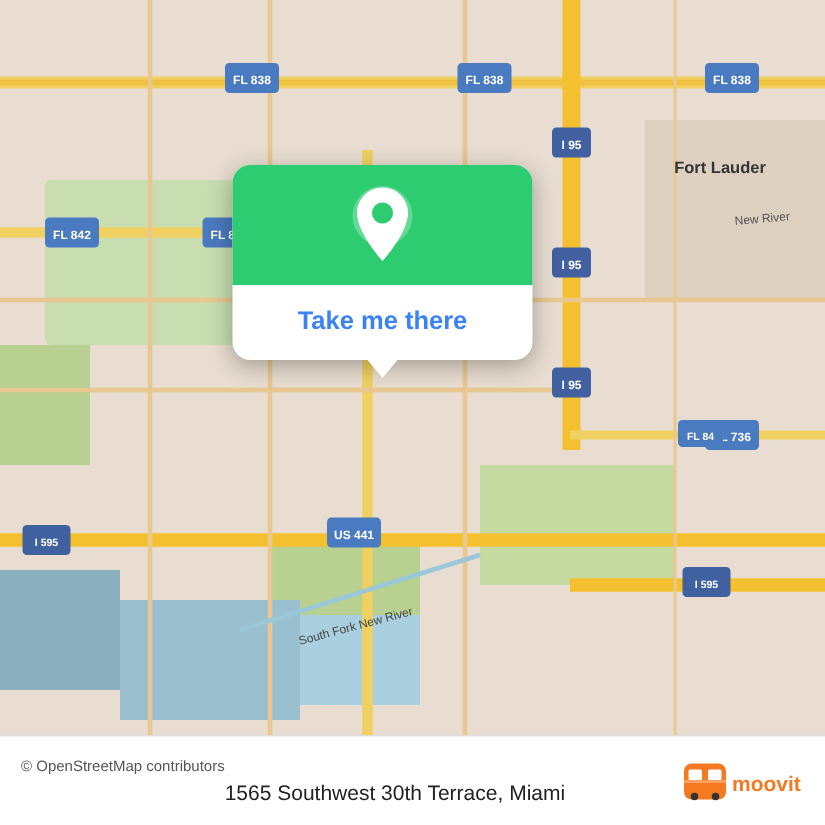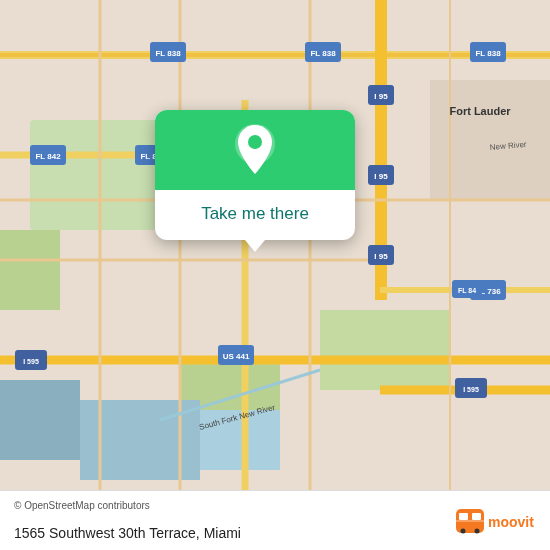--- a/index.html
+++ b/index.html
@@ -62,41 +62,41 @@
       display: flex;
       align-items: center;
       justify-content: center;
     }
 
     .take-me-btn {
       margin-top: 12px;
       background: white;
       border: none;
       font-size: 17px;
-      font-weight: 400;
-      color: #0f766e;
+      font-weight: 700;
+      color: #3b82f6;
       cursor: pointer;
       padding: 2px 8px;
     }
 
     
     #bottom-bar {
       width: 550px;
       height: 60px;
       background: white;
       display: flex;
       align-items: center;
       justify-content: space-between;
       padding: 0 14px;
       border-top: 1px solid #ddd;
     }
 
     .bottom-left {
       display: flex;
-      flex-direction: column;
+      flex-direction: row;
     }
 
     .osm-credit {
       font-size: 10px;
       color: #555;
     }
 
     .address-text {
       font-size: 14px;
       font-weight: 500;

